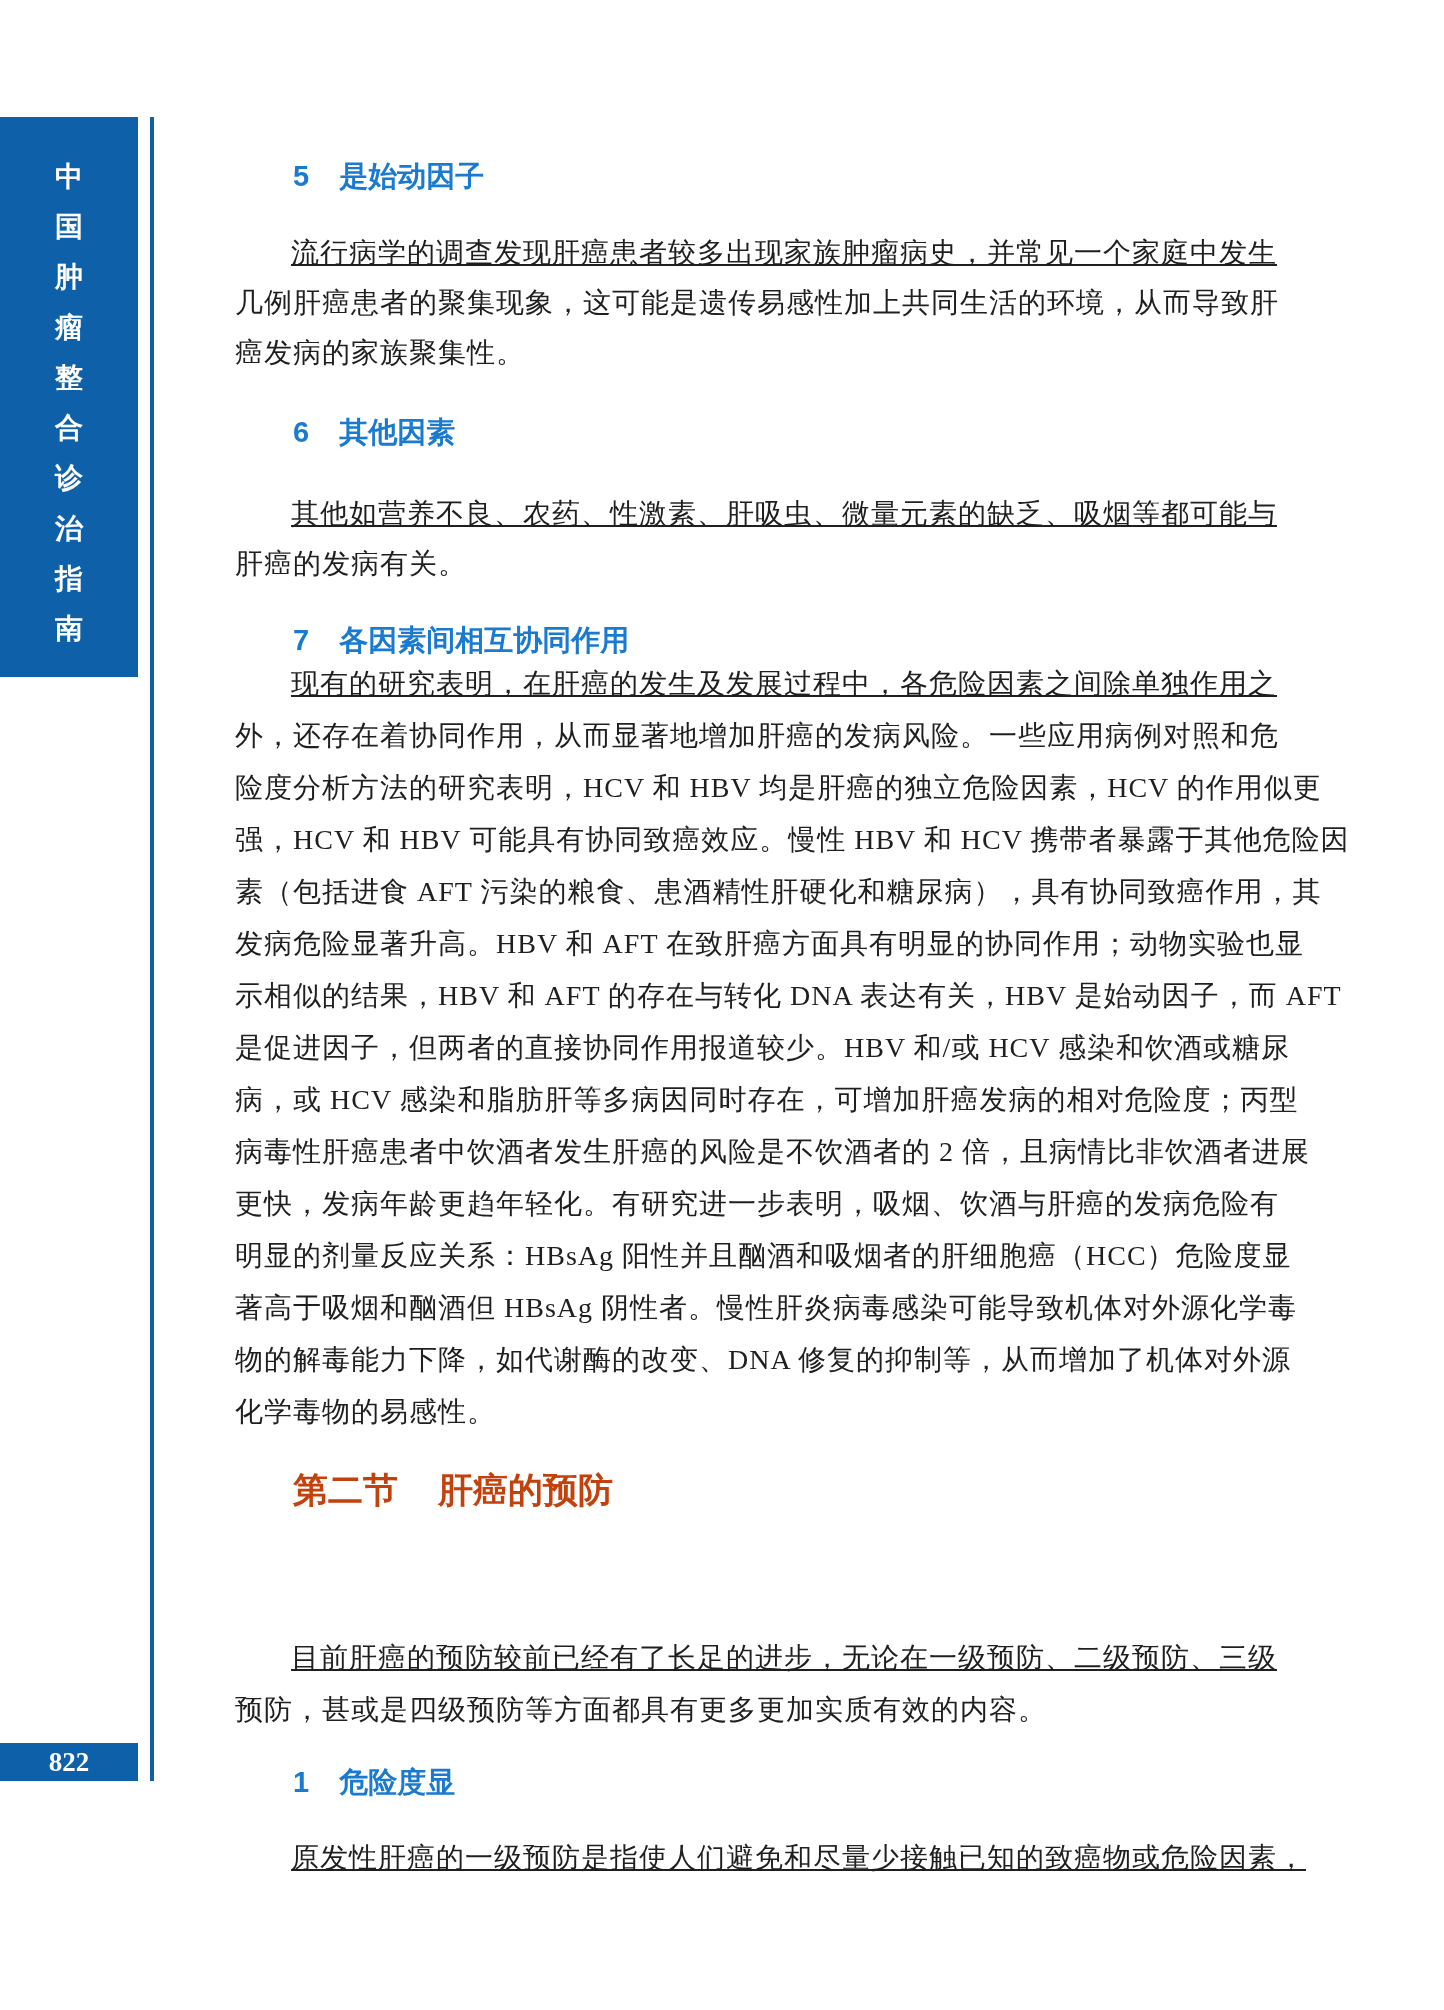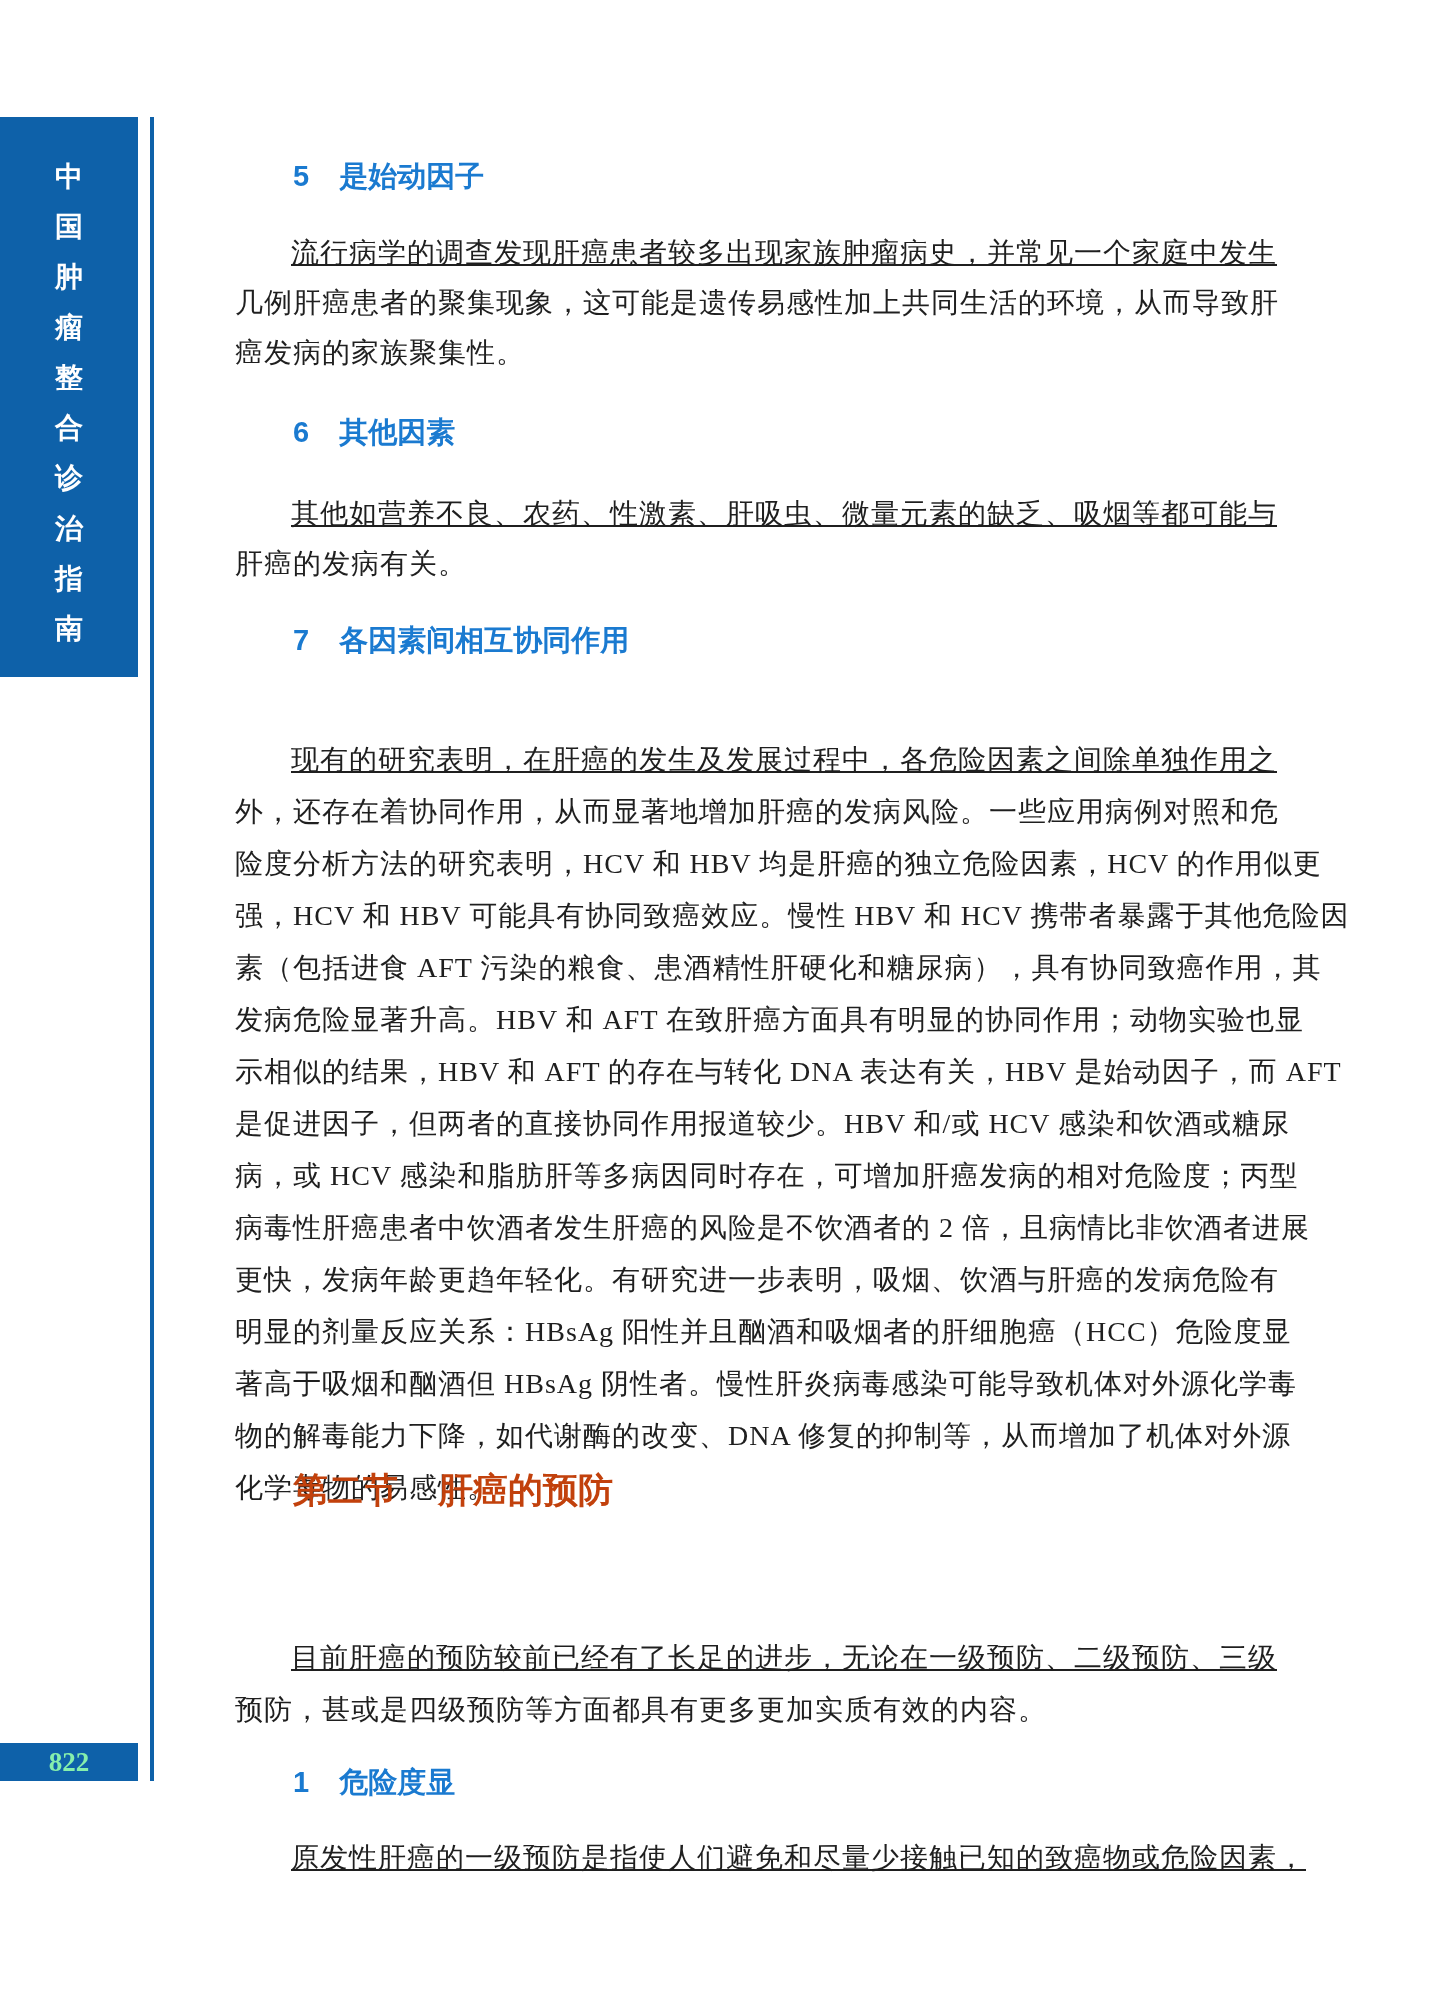--- a/index.html
+++ b/index.html
@@ -21,21 +21,21 @@
     color:#ffffff;
     font-family:"Liberation Sans","DejaVu Sans",sans-serif;
     font-weight:bold;font-size:28px;line-height:1;
   }
   
   .v-rule{position:absolute;left:150px;top:117px;width:4px;height:1664px;}
   
   .page-badge{
     position:absolute;left:0;top:1743px;width:138px;height:38px;
     display:flex;align-items:center;justify-content:center;
-    color:#86efac;font-weight:bold;font-size:27px;
+    color:#ffffff;font-weight:bold;font-size:27px;
     font-family:"Liberation Serif","DejaVu Serif",serif;
   }
   
   .content{position:absolute;left:235px;top:0;width:1030px;}
   .abs{position:absolute;left:0;width:1030px;}
   .h-sans{
     display:flex;align-items:baseline;gap:30px;
     padding-left:58px;box-sizing:border-box;
     font-family:"Liberation Sans","DejaVu Sans",sans-serif;
     font-weight:bold;font-size:29px;line-height:40px;
@@ -101,21 +101,21 @@
     <div class="abs para lh50" style="top:489px">
         <div class="line">其他如营养不良、农药、性激素、肝吸虫、微量元素的缺乏、吸烟等都可能与</div>
         <div class="line">肝癌的发病有关。</div>
       </div>
 
     <div class="abs h-sans" style="top: 620px; color: rgb(26, 122, 208);">
       <span>7</span>
       <span>各因素间相互协同作用</span>
     </div>
 
-    <div class="abs para" style="top:734px">
+    <div class="abs para" style="top:658px">
         <div class="line">现有的研究表明，在肝癌的发生及发展过程中，各危险因素之间除单独作用之</div>
         <div class="line">外，还存在着协同作用，从而显著地增加肝癌的发病风险。一些应用病例对照和危</div>
         <div class="line">险度分析方法的研究表明，HCV 和 HBV 均是肝癌的独立危险因素，HCV 的作用似更</div>
         <div class="line">强，HCV 和 HBV 可能具有协同致癌效应。慢性 HBV 和 HCV 携带者暴露于其他危险因</div>
         <div class="line">素（包括进食 AFT 污染的粮食、患酒精性肝硬化和糖尿病），具有协同致癌作用，其</div>
         <div class="line">发病危险显著升高。HBV 和 AFT 在致肝癌方面具有明显的协同作用；动物实验也显</div>
         <div class="line">示相似的结果，HBV 和 AFT 的存在与转化 DNA 表达有关，HBV 是始动因子，而 AFT</div>
         <div class="line">是促进因子，但两者的直接协同作用报道较少。HBV 和/或 HCV 感染和饮酒或糖尿</div>
         <div class="line">病，或 HCV 感染和脂肪肝等多病因同时存在，可增加肝癌发病的相对危险度；丙型</div>
         <div class="line">病毒性肝癌患者中饮酒者发生肝癌的风险是不饮酒者的 2 倍，且病情比非饮酒者进展</div>

